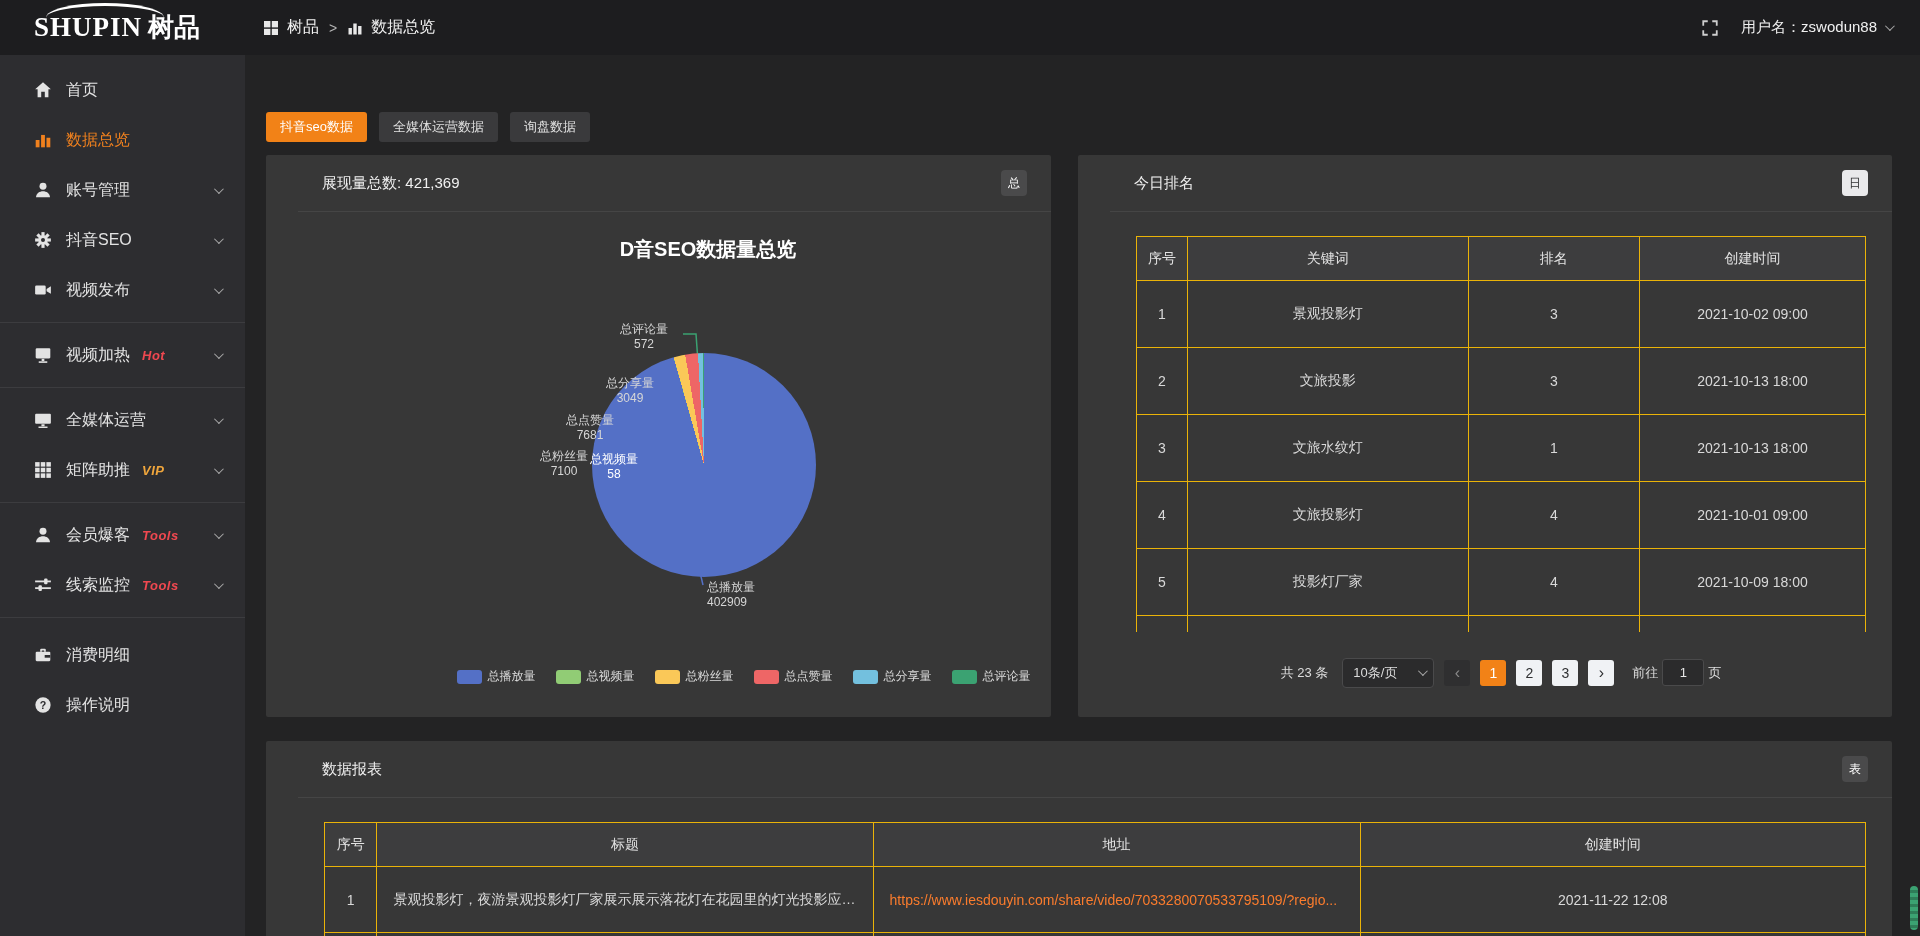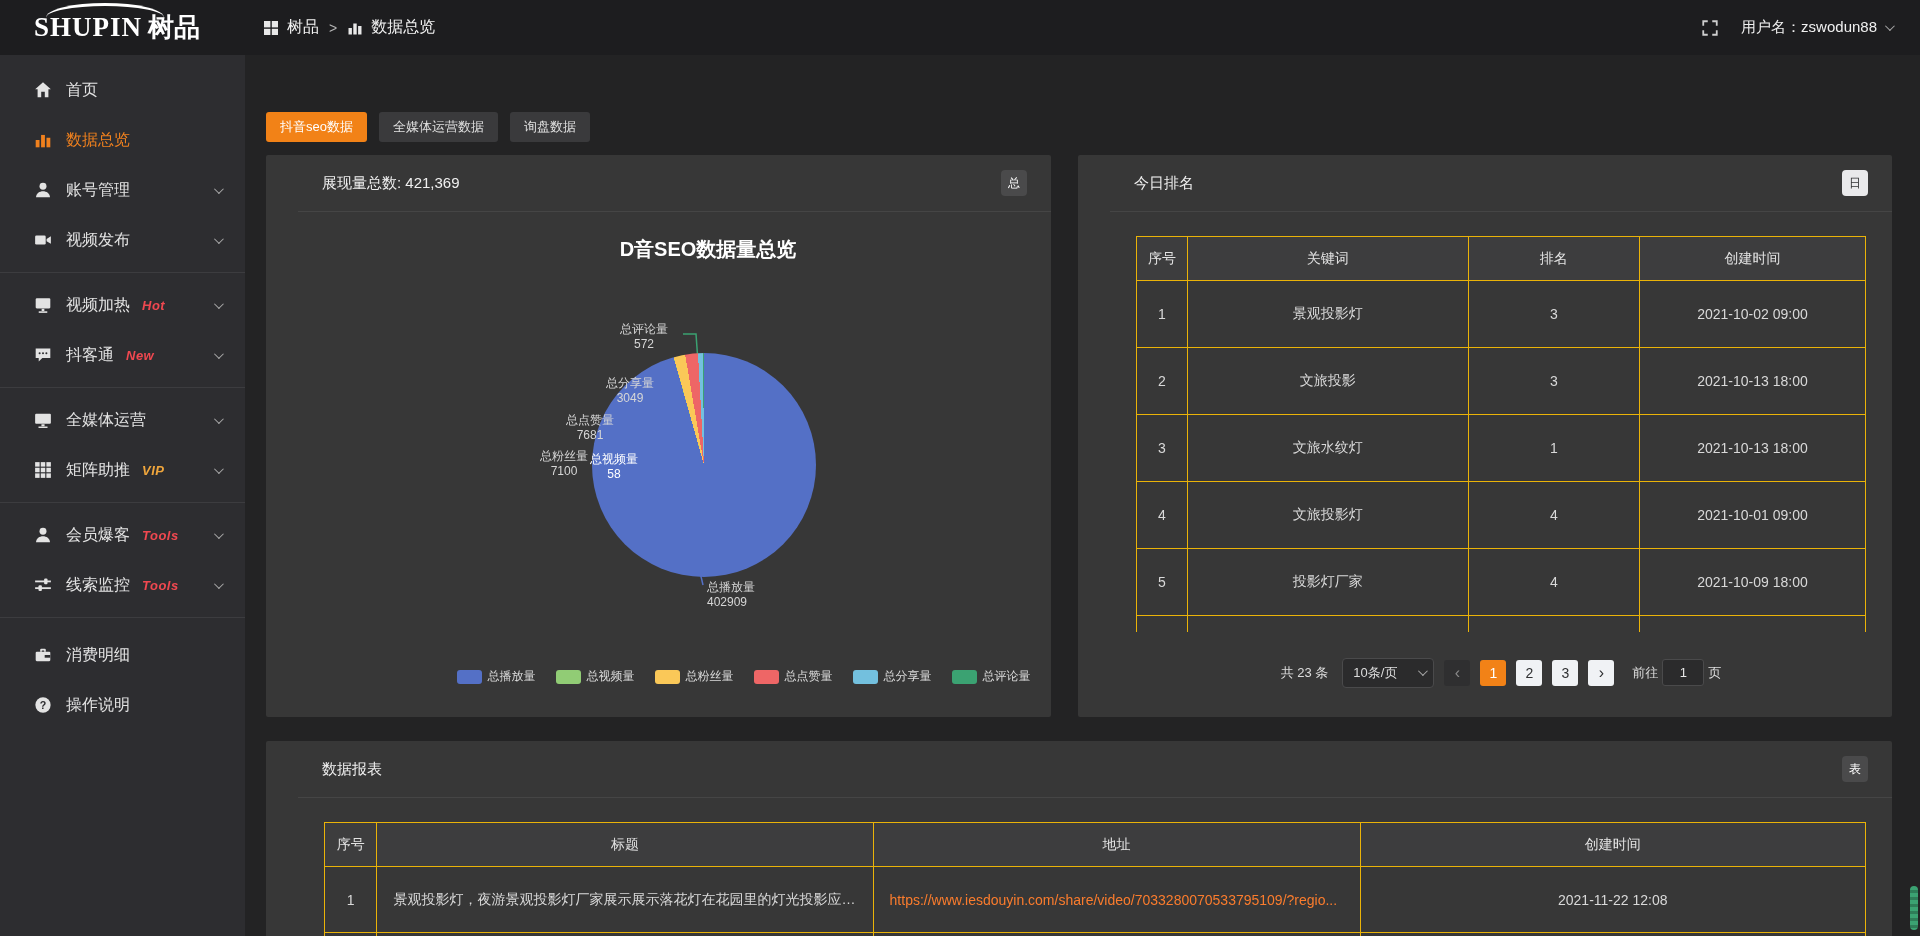--- a/index.html
+++ b/index.html
@@ -162,20 +162,34 @@
         <span class="ico">
             <svg viewBox="0 0 16 16" fill="currentColor">
               <circle cx="8" cy="4.6" r="3.1"></circle>
               <path d="M1.8 14.5 C1.8 10.8 5 9 8 9 C11 9 14.2 10.8 14.2 14.5 Z"></path>
             </svg>
           </span>
         <span>账号管理</span>
         <i class="chev m-chev"></i>
       </div>
 
+      <div class="m-item">
+        <span class="ico">
+            <svg viewBox="0 0 16 16" fill="currentColor">
+              <rect x="6.6" y="1" width="2.8" height="14"></rect>
+              <rect x="1" y="6.6" width="14" height="2.8"></rect>
+              <rect x="6.6" y="1" width="2.8" height="14" transform="rotate(45 8 8)"></rect>
+              <rect x="6.6" y="1" width="2.8" height="14" transform="rotate(-45 8 8)"></rect>
+              <circle cx="8" cy="8" r="4.2"></circle>
+              <circle cx="8" cy="8" r="1.8" fill="#2d2d30"></circle>
+            </svg>
+          </span>
+        <span>抖音SEO</span>
+        <i class="chev m-chev"></i>
+      </div>
 
       <div class="m-item">
         <span class="ico">
             <svg viewBox="0 0 16 16" fill="currentColor">
               <rect x="1" y="4" width="9.4" height="8" rx="1.2"></rect>
               <path d="M11.2 7 15 4.6 V11.4 L11.2 9 Z"></path>
             </svg>
           </span>
         <span>视频发布</span>
         <i class="chev m-chev"></i>
@@ -189,33 +203,20 @@
               <rect x="1.5" y="2" width="13" height="9" rx="1"></rect>
               <rect x="6.8" y="11.4" width="2.4" height="2"></rect>
               <rect x="4.2" y="13.6" width="7.6" height="1.4"></rect>
             </svg>
           </span>
         <span>视频加热</span>
         <span class="m-badge badge-red">Hot</span>
         <i class="chev m-chev"></i>
       </div>
 
-      <div class="m-item">
-        <span class="ico">
-            <svg viewBox="0 0 16 16" fill="currentColor">
-              <path d="M1.5 2.2 H14.5 V10.6 H7.4 L4.2 13.8 V10.6 H1.5 Z"></path>
-              <circle cx="5" cy="6.4" r=".9" fill="#2d2d30"></circle>
-              <circle cx="8" cy="6.4" r=".9" fill="#2d2d30"></circle>
-              <circle cx="11" cy="6.4" r=".9" fill="#2d2d30"></circle>
-            </svg>
-          </span>
-        <span>抖客通</span>
-        <span class="m-badge badge-red">New</span>
-        <i class="chev m-chev"></i>
-      </div>
 
       <div class="m-div"></div>
 
       <div class="m-item">
         <span class="ico">
             <svg viewBox="0 0 16 16" fill="currentColor">
               <rect x="1" y="2.4" width="14" height="9" rx="1"></rect>
               <rect x="6.6" y="11.8" width="2.8" height="1.8"></rect>
               <rect x="4" y="13.8" width="8" height="1.3"></rect>
             </svg>

